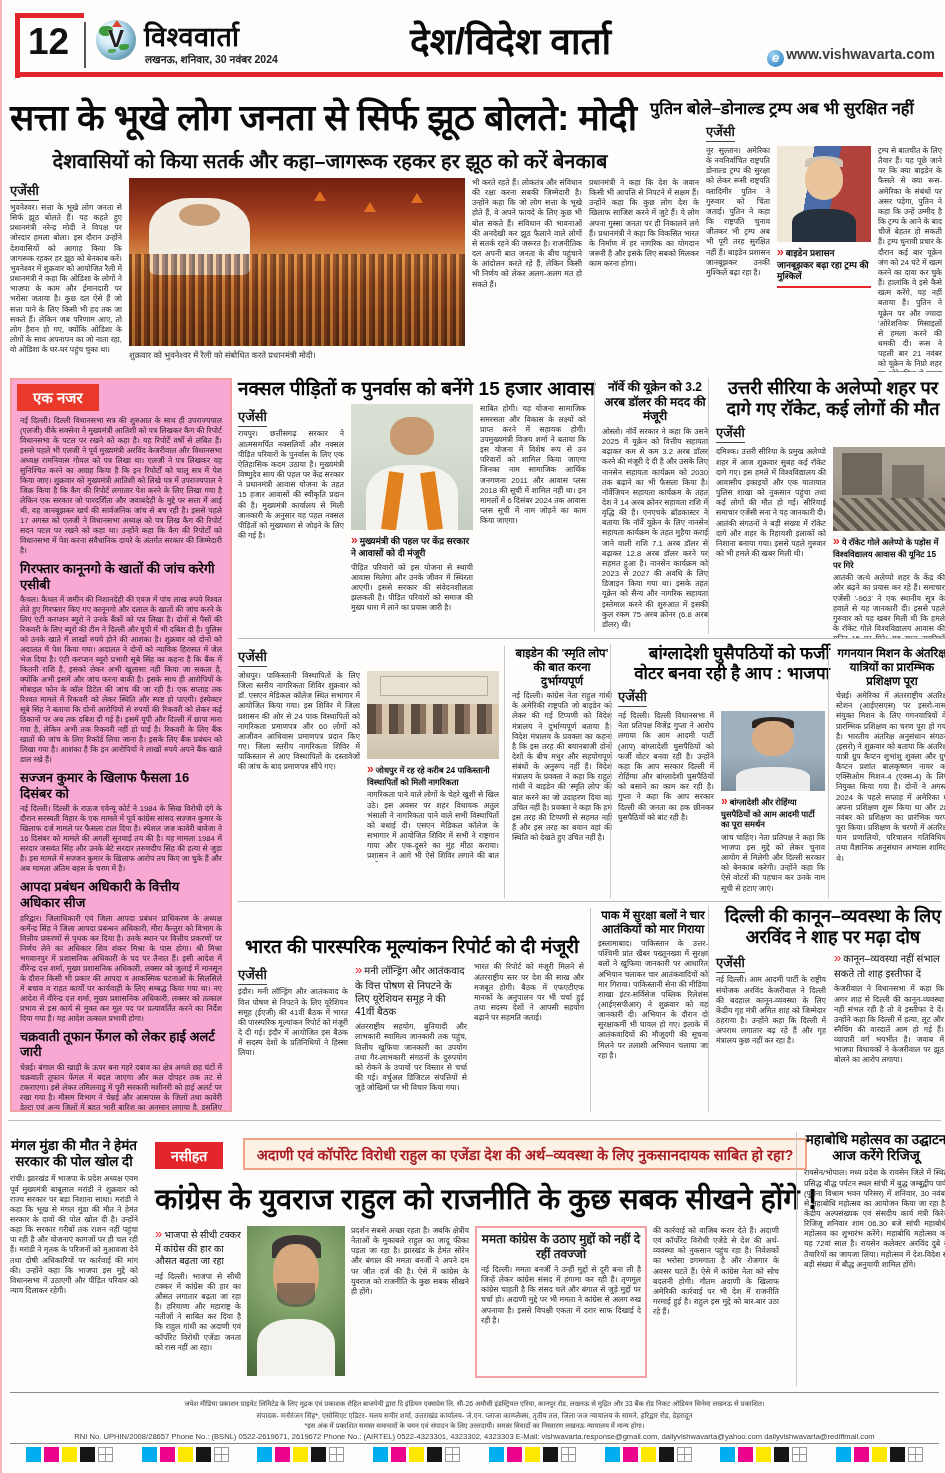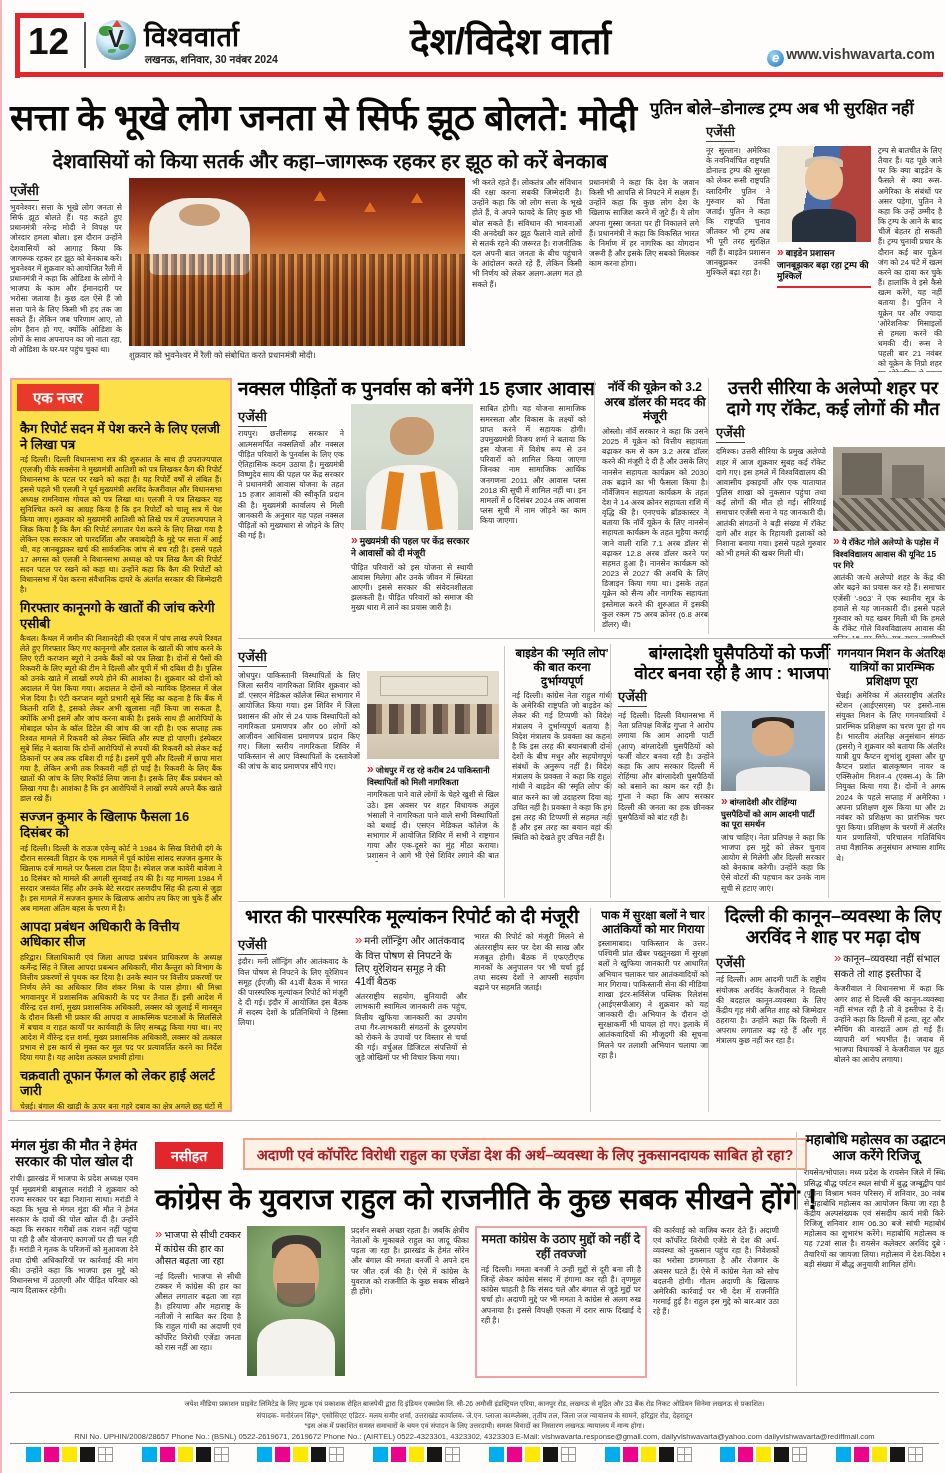--- a/index.html
+++ b/index.html
@@ -38,21 +38,21 @@
   .colrow{display:flex;gap:7px;margin-top:4px;}
   .photo{position:relative;overflow:hidden;background:#ccc;}
   .cap{font-size:9px;font-weight:bold;line-height:1.25;margin-top:3px;color:#101010;}
   .cap .arr{color:#e3262b;font-weight:bold;margin-right:2px;font-size:12px;}
   .cap-plain{font-size:8.3px;color:#333;margin-top:3px;}
   .bullet{font-size:10px;font-weight:normal;line-height:1.3;color:#101010;}
   .bullet .arr{color:#e3262b;font-size:13px;margin-right:2px;}
   .vline{border-left:1px solid #c9c9c9;padding-left:7px;}
   .hrule{position:absolute;height:1px;background:#bbb;}
   
-  .sidebar{position:absolute;left:8px;top:378px;width:222px;height:734px;border:2px solid #f2a0a5;padding:6px 8px;box-sizing:border-box;overflow:hidden;background:#fde047;}
+  .sidebar{position:absolute;left:8px;top:378px;width:222px;height:734px;border:2px solid #f2a0a5;padding:6px 8px;box-sizing:border-box;overflow:hidden;background:#f9a8d4;}
   .sb-tab{display:inline-block;background:#e8392b;color:#fff;font-size:15px;font-weight:bold;padding:3px 16px 4px;margin:-2px 0 5px -3px;}
   .sb-hl{font-size:13px;font-weight:bold;line-height:1.2;margin:5px 0 3px;color:#0a0a0a;}
   .sb-bd{font-size:7.7px;line-height:1.3;text-align:justify;color:#1d1d1d;}
   
   .ph-rally{background:linear-gradient(180deg,#731f10 0%,#93341b 16%,#bb5727 32%,#d78c4c 48%,#b06531 64%,#7d441f 100%);}
   .ph-rally .crowd{position:absolute;left:0;bottom:0;width:100%;height:55%;
       background:repeating-linear-gradient(90deg,rgba(40,15,5,.55) 0 3px,rgba(250,160,60,.35) 3px 6px,rgba(90,30,10,.5) 6px 9px);}
   .ph-rally .stage{position:absolute;left:6%;top:12%;width:30%;height:46%;background:#f2ece2;border-radius:40% 40% 8% 8%;}
   .ph-rally .stage:after{content:"";position:absolute;left:30%;top:8%;width:40%;height:28%;border-radius:50%;background:#caa07a;}
   .ph-rally .flag{position:absolute;width:0;height:0;border-left:6px solid transparent;border-right:6px solid transparent;border-bottom:10px solid #e07020;top:8%;}
@@ -160,21 +160,20 @@
           <div class="cap" style="border-bottom:2px solid #e3262b;padding-bottom:3px;"><span class="arr">»</span><span>बाइडेन प्रशासन जानबूझकर बढ़ा रहा ट्रम्प की मुश्किलें</span></div>
         </div>
         <div class="bd" style="width:66px;height:226px;">ट्रम्प से बातचीत के लिए तैयार हैं। यह पूछे जाने पर कि क्या बाइडेन के फैसले से क्या रूस-अमेरिका के संबंधों पर असर पड़ेगा, पुतिन ने कहा कि उन्हें उम्मीद है कि ट्रम्प के आने के बाद चीजें बेहतर हो सकती हैं। ट्रम्प चुनावी प्रचार के दौरान कई बार यूक्रेन जंग को 24 घंटे में खत्म करने का दावा कर चुके हैं। हालांकि वे इसे कैसे खत्म करेंगे, यह नहीं बताया है। पुतिन ने यूक्रेन पर और ज्यादा 'ओरेशनिक' मिसाइलों से हमला करने की धमकी दी। रूस ने पहली बार 21 नवंबर को यूक्रेन के निप्रो शहर पर ओरेशनिक से हमला किया था। रूस ने गुरुवार को यूक्रेन पर करीब 200 मिसाइल और ड्रोन से हमला किया।</div>
       </div>
     </div>
   </div>
 
   <div class="sidebar">
     <div class="sb-tab">एक नजर</div>
     <div>
-      <div class="sb-hl">कैग रिपोर्ट सदन में पेश करने के लिए एलजी ने लिखा पत्र</div>
       <div class="sb-bd">नई दिल्ली। दिल्ली विधानसभा सत्र की शुरुआत के साथ ही उपराज्यपाल (एलजी) वीके सक्सेना ने मुख्यमंत्री आतिशी को पत्र लिखकर कैग की रिपोर्ट विधानसभा के पटल पर रखने को कहा है। यह रिपोर्टें वर्षों से लंबित हैं। इससे पहले भी एलजी ने पूर्व मुख्यमंत्री अरविंद केजरीवाल और विधानसभा अध्यक्ष रामनिवास गोयल को पत्र लिखा था। एलजी ने पत्र लिखकर यह सुनिश्चित करने का आग्रह किया है कि इन रिपोर्टों को चालू सत्र में पेश किया जाए। शुक्रवार को मुख्यमंत्री आतिशी को लिखे पत्र में उपराज्यपाल ने जिक्र किया है कि कैग की रिपोर्ट लगातार पेश करने के लिए लिखा गया है लेकिन एक सरकार जो पारदर्शिता और जवाबदेही के मुद्दे पर सत्ता में आई थी, वह जानबूझकर खर्च की सार्वजनिक जांच से बच रही है। इससे पहले 17 अगस्त को एलजी ने विधानसभा अध्यक्ष को पत्र लिख कैग की रिपोर्ट सदन पटल पर रखने को कहा था। उन्होंने कहा कि कैग की रिपोर्टों को विधानसभा में पेश करना संवैधानिक दायरे के अंतर्गत सरकार की जिम्मेदारी है।</div>
     </div>
     <div>
       <div class="sb-hl">गिरफ्तार कानूनगो के खातों की जांच करेगी एसीबी</div>
       <div class="sb-bd">कैथल। कैथल में जमीन की निशानदेही की एवज में पांच लाख रुपये रिश्वत लेते हुए गिरफ्तार किए गए कानूनगो और दलाल के खातों की जांच करने के लिए एंटी करप्शन ब्यूरो ने उनके बैंकों को पत्र लिखा है। दोनों से पैसों की रिकवरी के लिए ब्यूरो की टीम ने दिल्ली और यूपी में भी दबिश दी है। पुलिस को उनके खाते में लाखों रुपये होने की आशंका है। शुक्रवार को दोनों को अदालत में पेश किया गया। अदालत ने दोनों को न्यायिक हिरासत में जेल भेज दिया है। एंटी करप्शन ब्यूरो प्रभारी सूबे सिंह का कहना है कि बैंक में कितनी राशि है, इसको लेकर अभी खुलासा नहीं किया जा सकता है, क्योंकि अभी इसमें और जांच करना बाकी है। इसके साथ ही आरोपियों के मोबाइल फोन के कॉल डिटेल की जांच की जा रही है। एक सप्ताह तक रिश्वत मामले में रिकवरी को लेकर स्थिति और स्पष्ट हो पाएगी। इंस्पेक्टर सूबे सिंह ने बताया कि दोनों आरोपियों से रुपयों की रिकवरी को लेकर कई ठिकानों पर अब तक दबिश दी गई है। इसमें यूपी और दिल्ली में छापा मारा गया है, लेकिन अभी तक रिकवरी नहीं हो पाई है। रिकवरी के लिए बैंक खातों की जांच के लिए रिकॉर्ड लिया जाना है। इसके लिए बैंक प्रबंधन को लिखा गया है। आशंका है कि इन आरोपियों ने लाखों रुपये अपने बैंक खाते डाल रखे हैं।</div>
     </div>
     <div>
       <div class="sb-hl">सज्जन कुमार के खिलाफ फैसला 16 दिसंबर को</div>
       <div class="sb-bd">नई दिल्ली। दिल्ली के राऊज एवेन्यू कोर्ट ने 1984 के सिख विरोधी दंगे के दौरान सरस्वती विहार के एक मामले में पूर्व कांग्रेस सांसद सज्जन कुमार के खिलाफ दर्ज मामले पर फैसला टाल दिया है। स्पेशल जज कावेरी बावेजा ने 16 दिसंबर को मामले की अगली सुनवाई तय की है। यह मामला 1984 में सरदार जसवंत सिंह और उनके बेटे सरदार तरुणदीप सिंह की हत्या से जुड़ा है। इस मामले में सज्जन कुमार के खिलाफ आरोप तय किए जा चुके हैं और अब मामला अंतिम बहस के चरण में है।</div>
     </div>
@@ -269,21 +268,21 @@
     </div>
   </div>
 
   <div class="art vline" style="left:826px;top:646px;width:112px;height:252px;">
     <div class="hl-sm">गगनयान मिशन के अंतरिक्ष यात्रियों का प्रारम्भिक प्रशिक्षण पूरा</div>
     <div class="bd" style="height:210px;margin-top:3px;">चेन्नई। अमेरिका में अंतरराष्ट्रीय अंतरिक्ष स्टेशन (आईएसएस) पर इसरो-नासा संयुक्त मिशन के लिए गगनयात्रियों के प्रारम्भिक प्रशिक्षण का चरण पूरा हो गया है। भारतीय अंतरिक्ष अनुसंधान संगठन (इसरो) ने शुक्रवार को बताया कि अंतरिक्ष यात्री ग्रुप कैप्टन शुभांशु शुक्ला और ग्रुप कैप्टन प्रशांत बालकृष्णन नायर को एक्सिओम मिशन-4 (एक्स-4) के लिए नियुक्त किया गया है। दोनों ने अगस्त 2024 के पहले सप्ताह में अमेरिका में अपना प्रशिक्षण शुरू किया था और 28 नवंबर को प्रशिक्षण का प्रारंभिक चरण पूरा किया। प्रशिक्षण के चरणों में अंतरिक्ष यान प्रणालियों, परिचालन गतिविधियों तथा वैज्ञानिक अनुसंधान अभ्यास शामिल थे।</div>
   </div>
 
   <div class="hrule" style="left:236px;right:6px;top:901px;"></div>
 
-  <div class="art" style="left:236px;top:906px;width:348px;height:206px;">
+  <div class="art" style="left:236px;top:936px;width:348px;height:206px;">
     <div class="hl-lg" style="white-space:nowrap;">भारत की पारस्परिक मूल्यांकन रिपोर्ट को दी मंजूरी</div>
     <div class="colrow">
       <div style="width:110px;">
         <span class="byl">एजेंसी</span>
         <div class="bd" style="height:148px;">इंदौर। मनी लॉन्ड्रिंग और आतंकवाद के वित्त पोषण से निपटने के लिए यूरेशियन समूह (ईएजी) की 41वीं बैठक में भारत की पारस्परिक मूल्यांकन रिपोर्ट को मंजूरी दे दी गई। इंदौर में आयोजित इस बैठक में सदस्य देशों के प्रतिनिधियों ने हिस्सा लिया।</div>
       </div>
       <div style="width:112px;">
         <div class="bullet"><span class="arr">»</span><span>मनी लॉन्ड्रिंग और आतंकवाद के वित्त पोषण से निपटने के लिए यूरेशियन समूह ने की 41वीं बैठक</span></div>
         <div class="bd" style="height:102px;margin-top:4px;">अंतरराष्ट्रीय सहयोग, बुनियादी और लाभकारी स्वामित्व जानकारी तक पहुंच, वित्तीय खुफिया जानकारी का उपयोग तथा गैर-लाभकारी संगठनों के दुरुपयोग को रोकने के उपायों पर विस्तार से चर्चा की गई। वर्चुअल डिजिटल संपत्तियों से जुड़े जोखिमों पर भी विचार किया गया।</div>
       </div>

